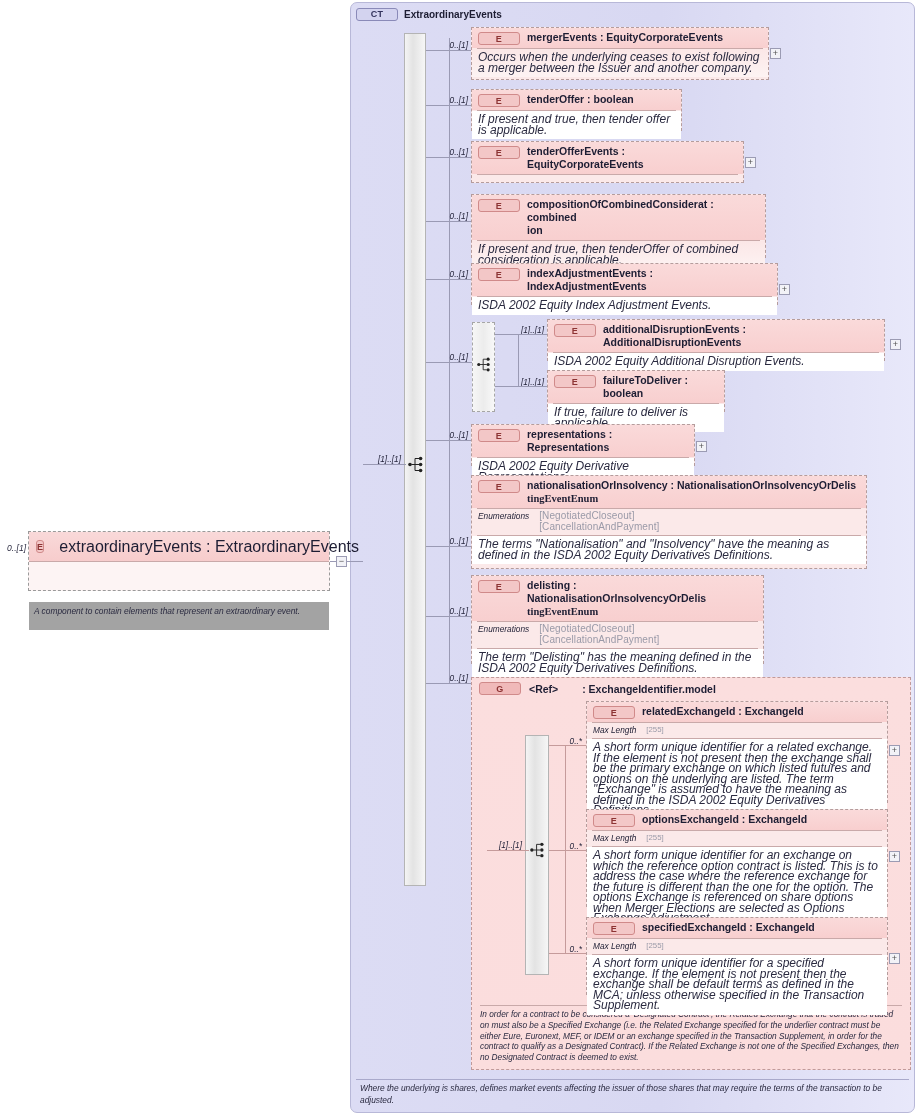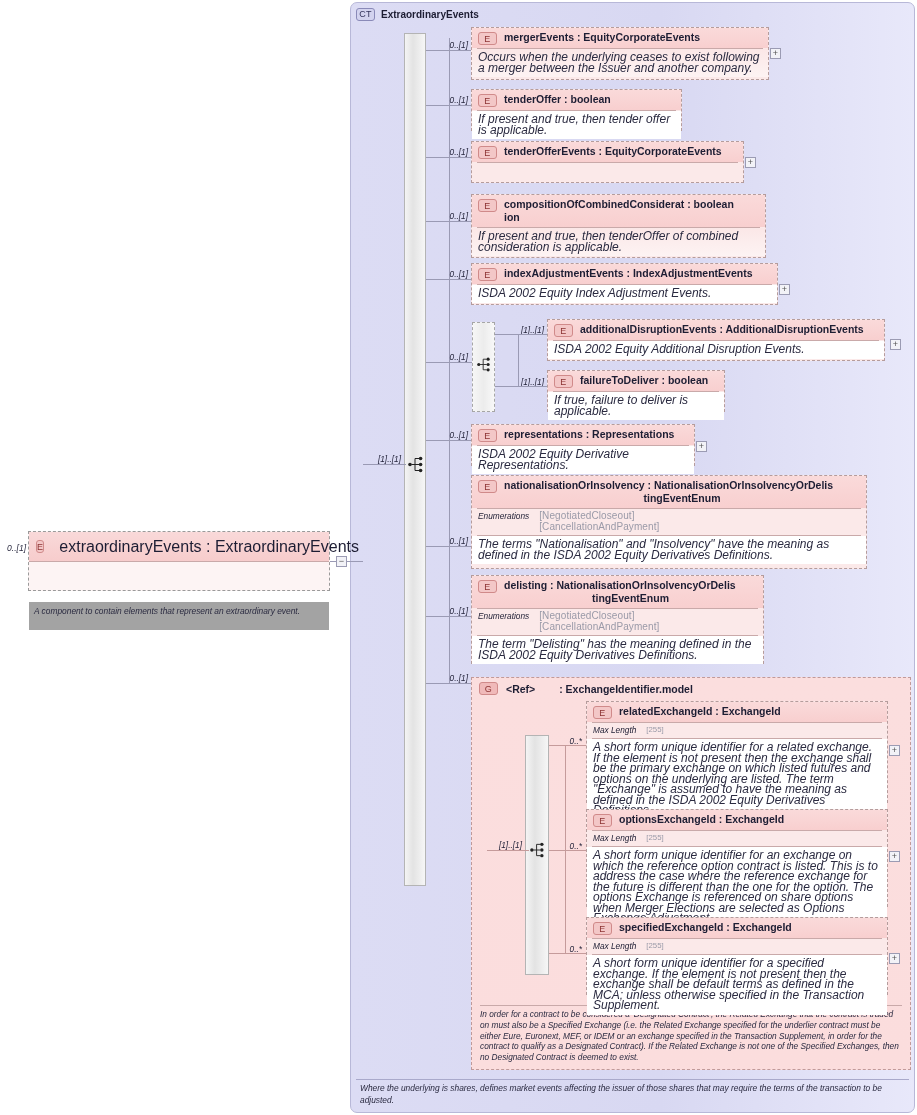--- a/index.html
+++ b/index.html
@@ -13,22 +13,22 @@
   
   #ct-container{
     left:350px;top:2px;width:565px;height:1111px;
     background:linear-gradient(to right,#dcdcf4 0%,#d8d8f2 55%,#e8e8fa 100%);
     border:1px solid #b8b8d8;border-radius:7px;
     box-sizing:border-box;
   }
   #ct-header{left:356px;top:6px;height:16px;display:flex;align-items:center;gap:6px;}
   .badge{
     display:inline-flex;align-items:center;justify-content:center;
-    font-size:9px;font-weight:normal;letter-spacing:.3px;
-    width:19px;height:13px;border-radius:3px;box-sizing:border-box;
+    font-size:9px;font-weight:bold;letter-spacing:.3px;
+    width:42px;height:13px;border-radius:3px;box-sizing:border-box;
   }
   .badge.ct{border:1px solid #8a8ab8;color:#33335c;background:#d3d3ef;}
   .badge.e{border:1px solid #d08a8a;color:#8c3333;background:#f3c7c7;}
   .badge.g{border:1px solid #d08a8a;color:#8c3333;background:#f0b9b9;}
   #ct-title{font-size:10px;font-weight:bold;color:#1d1d33;}
 
   
   #ct-footer{
     left:356px;top:1079px;width:553px;height:31px;
     border-top:1px solid #a9a9cb;
@@ -83,21 +83,21 @@
 
   
   .node{box-sizing:border-box;border:1px dashed #b59c9c;background:#fbe9e9;}
   .node .nhdr{
     background:linear-gradient(to bottom,#fadada,#f8cfcf);
     display:flex;align-items:flex-start;gap:7px;padding:3px 6px 3px 6px;
     box-sizing:border-box;
   }
   .node .nhdr .badge{flex:0 0 auto;margin-top:1px;}
   .node .ntitle{font-size:10.5px;font-weight:bold;color:#1d1d33;line-height:13px;}
-  .node .ntitle .wrap2{display:block;text-align:center;}
+  .node .ntitle .wrap2{display:block;text-align:left;font-family:Liberation Serif, serif;}
   .node .sep{height:1px;background:#c9a9a9;margin:0 5px;}
   .node .doc{
     font-size:12px;font-style:italic;color:#2a2a40;line-height:10.5px;
     padding:3px 6px 4px 6px;box-sizing:border-box;
   }
   .node .doc.white{background:#ffffff;}
   .node .doc.pinkish{background:linear-gradient(to bottom,#fbe7e7,#fdf3f3);}
   .node .facet{
     display:flex;gap:10px;padding:2px 6px 3px 6px;font-size:8.3px;color:#2a2a40;
     box-sizing:border-box;
@@ -201,21 +201,21 @@
 <div class="abs toggle" style="left:745px;top:157px;">
     <i>+</i>
   </div>
 
 <div class="abs card" style="left:438px;top:211px;width:30px;">0..[1]</div>
 <div class="abs hline" style="left:426px;top:221px;width:46px;"></div>
 <div class="abs node" style="left:471px;top:194px;width:295px;height:64px;">
   <div class="nhdr">
     <span class="badge e">E</span>
     <span class="ntitle">
-      <span>compositionOfCombinedConsiderat : boolean</span>
+      <span>compositionOfCombinedConsiderat : combined</span>
       <span style="display:block;">ion</span>
     </span>
   </div>
   <div class="sep"></div>
   <div class="doc pinkish">If present and true, then tenderOffer of combined consideration is applicable.</div>
 </div>
 
 <div class="abs card" style="left:438px;top:269px;width:30px;">0..[1]</div>
 <div class="abs hline" style="left:426px;top:279px;width:46px;"></div>
 <div class="abs node" style="left:471px;top:263px;width:307px;height:42px;">

